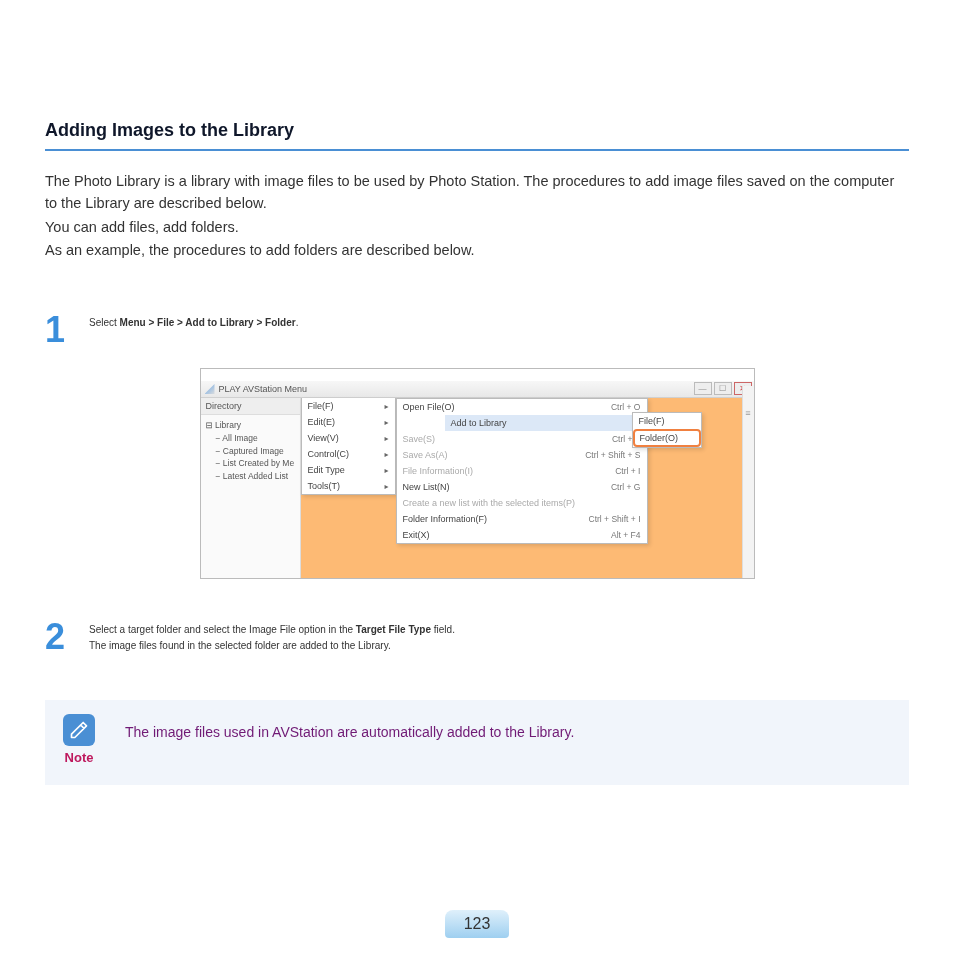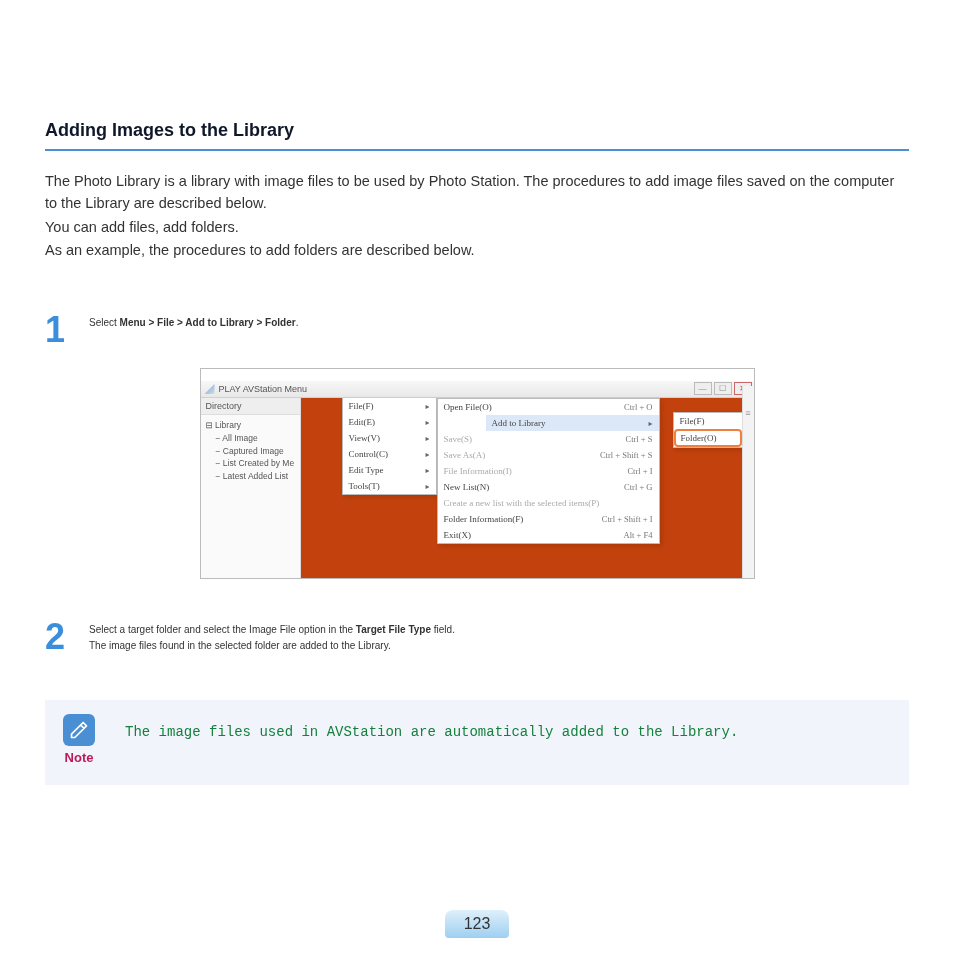--- a/index.html
+++ b/index.html
@@ -68,40 +68,40 @@
   .winbar .logo {
     width: 10px; height: 10px;
     background: linear-gradient(135deg,#6aa7e6,#ddd);
     margin-right: 4px;
     clip-path: polygon(0 100%, 100% 100%, 100% 0);
   }
   .winbar .wintitle { font-size: 9px; color: #555; }
   .winbar .winbtns { position:absolute; right:2px; top:1px; display:flex; gap:2px;}
   .winbtn { width:18px; height:13px; border:1px solid #bbb; background:#eee; font-size:8px; display:flex; align-items:center; justify-content:center; color:#888;}
   .winbtn.close{ color:#c33; border-color:#c66;}
-  .appbody { display:flex; min-height:180px; background:#c2410c;gap:41px;}
+  .appbody { display:flex; min-height:180px; background:#fdba74;}
   .sidepanel { width:100px; border-right:1px solid #ddd; background:#fafafa; }
   .sidehdr { background:#eee; border-bottom:1px solid #ddd; padding:3px 5px; font-size:9px; color:#555;}
   .tree { padding:4px 5px; font-size:8.5px; color:#555; line-height:1.5;}
   .tree .root::before{content:"⊟ ";}
   .tree .leaf{ padding-left:10px;}
   .tree .leaf::before{content:"− ";}
   .menus { position:relative; flex:1; }
   .menu1 {
     position:absolute; left:0; top:0; width:95px;
     background:#fff; border:1px solid #bbb; border-top:none;
     box-shadow: 2px 2px 4px rgba(0,0,0,.12);
   }
   .menu1 .mi, .menu2 .mi, .menu3 .mi {
     padding:3px 6px; display:flex; justify-content:space-between; align-items:center;
-    font-size:9px; color:#444;font-family:Liberation Serif, serif;
+    font-size:9px; color:#444;
   }
   .menu1 .mi .arrow, .menu2 .mi .arrow { font-size:8px; color:#666;}
   .menu2 {
-    position:absolute; left:95px; top:0; width:223px;
+    position:absolute; left:95px; top:0; width:252px;
     background:#fff; border:1px solid #bbb;
     box-shadow: 2px 2px 4px rgba(0,0,0,.12);
   }
   .menu2 .mi .sc { color:#777; font-size:8.5px;}
   .menu2 .mi.hl { background:#dce8f7;margin-left:48px; }
   .menu2 .mi.disabled { color:#aaa; }
   .menu3 {
     position:absolute; left:331px; top:14px; width:70px;
     background:#fff; border:1px solid #bbb;
     box-shadow: 2px 2px 4px rgba(0,0,0,.12);
@@ -121,21 +121,21 @@
   .note-left { text-align:center; margin-right: 30px; }
   .note-icon {
     width: 32px; height: 32px;
     background: #4a8fd4;
     border-radius: 6px;
     display:flex; align-items:center; justify-content:center;
     margin-bottom:4px;
   }
   .note-icon svg { width:20px; height:20px; }
   .note-label { color:#be185d; font-weight:bold; font-size:13px;}
-  .note-text { font-size: 14px; padding-top:10px; color:#15803d;font-family:Liberation Mono, monospace;}
+  .note-text { font-size: 14px; padding-top:10px; color:#701a75;}
   .pagenum {
     position:absolute; bottom:16px; left:50%; transform:translateX(-50%);
     width:64px; height:28px;
     background: linear-gradient(#dff0fb,#9ecff0);
     border-radius: 8px 8px 4px 4px;
     display:flex; align-items:center; justify-content:center;
     font-size:16px; color:#333; font-weight:500;
   }
 </style>
 </head>

